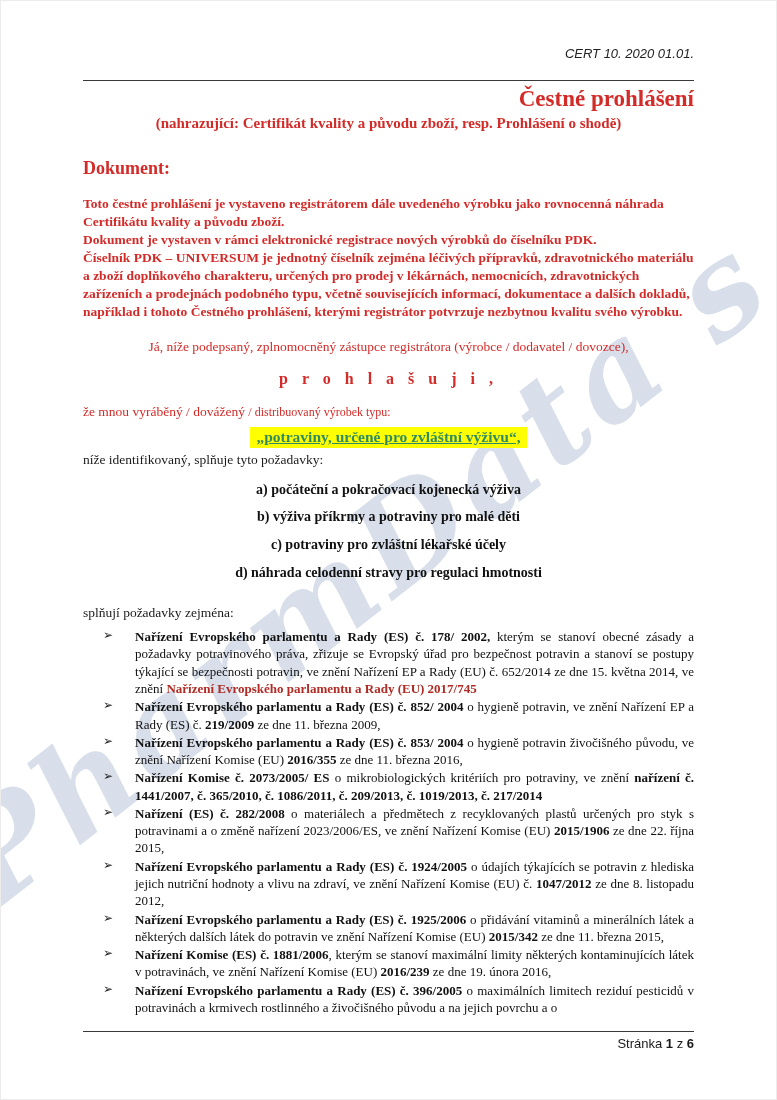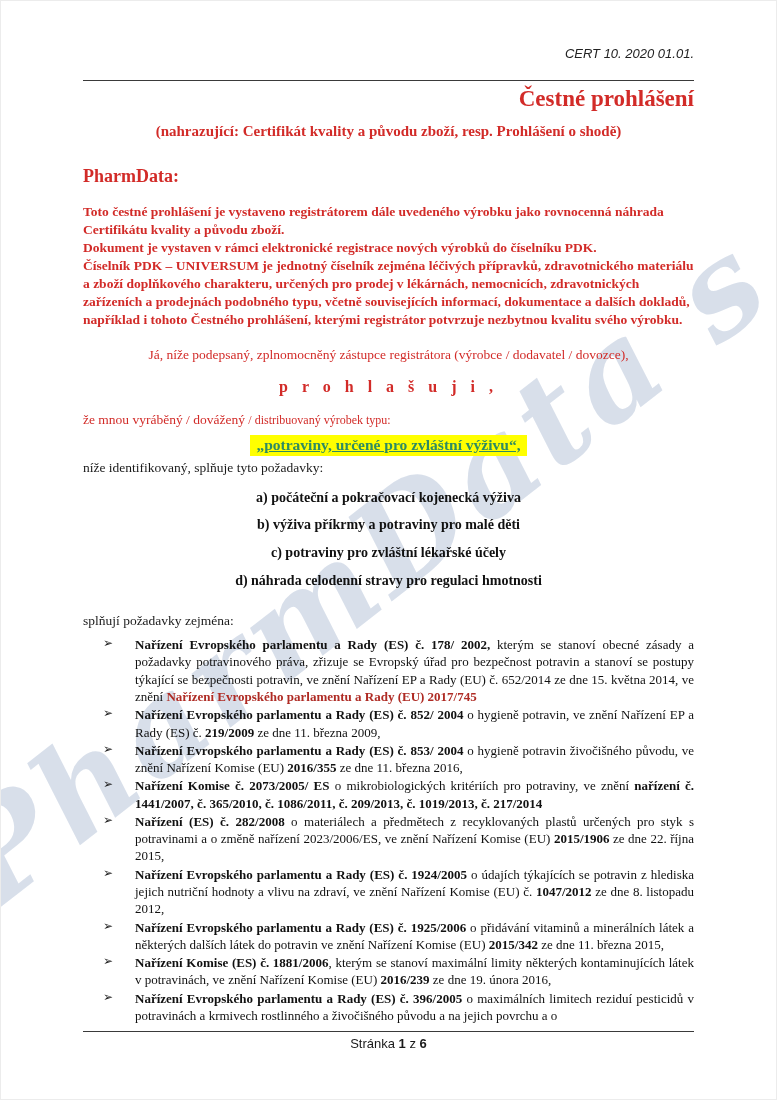--- a/index.html
+++ b/index.html
@@ -48,21 +48,21 @@
   .title{
     margin-top:5px;
     text-align:right;
     font-size:23px;font-weight:bold;
     color:var(--red);
   }
   .subtitle{
     text-align:center;
     font-size:15px;font-weight:bold;
     color:var(--red);
-    margin-top:11px;
+    margin-top:3px;
   }
   .preamble-heading{
     margin-top:26px;
     font-size:18px;font-weight:bold;
     color:var(--red);
   }
   .preamble-body{
     font-size:13.5px;font-weight:bold;
     color:var(--red);
     line-height:1.34;
@@ -137,21 +137,21 @@
   .footer{
     position:absolute;
     left:82px;right:82px;bottom:48px;
     z-index:1;
   }
   .footer-rule{
     border:none;border-top:1.4px solid #3a3a3a;
     margin:0 0 4px 0;
   }
   .footer-text{
-    text-align:center;
+    text-align:right;
     font-family:"Liberation Sans","DejaVu Sans",sans-serif;
     font-size:13px;
     color:#1a1a1a;
   }
 </style>
 </head>
 <body>
 
 <div class="page">
 
@@ -159,21 +159,21 @@
 
   <div class="content">
 
     <div class="doc-code">CERT 10. 2020 01.01.</div>
 
     <hr class="top-rule">
 
     <div class="title">Čestné prohlášení</div>
     <div class="subtitle">(nahrazující: Certifikát kvality a původu zboží, resp. Prohlášení o shodě)</div>
 
-    <div class="preamble-heading">PharmData:</div>
+    <div class="preamble-heading">Dokument:</div>
     <div class="preamble-body">
         <div class="preamble-paragraph">Toto čestné prohlášení je vystaveno registrátorem dále uvedeného výrobku jako rovnocenná náhrada Certifikátu kvality a původu zboží.</div>
         <div class="preamble-paragraph">Dokument je vystaven v rámci elektronické registrace nových výrobků do číselníku PDK.</div>
         <div class="preamble-paragraph">Číselník PDK – UNIVERSUM je jednotný číselník zejména léčivých přípravků, zdravotnického materiálu a zboží doplňkového charakteru, určených pro prodej v lékárnách, nemocnicích, zdravotnických zařízeních a prodejnách podobného typu, včetně souvisejících informací, dokumentace a dalších dokladů, například i tohoto Čestného prohlášení, kterými registrátor potvrzuje nezbytnou kvalitu svého výrobku.</div>
       </div>
 
     <div class="intro-line">Já, níže podepsaný, zplnomocněný zástupce registrátora (výrobce / dodavatel / dovozce),</div>
 
     <div class="verb-line">p r o h l a š u j i ,</div>
 

